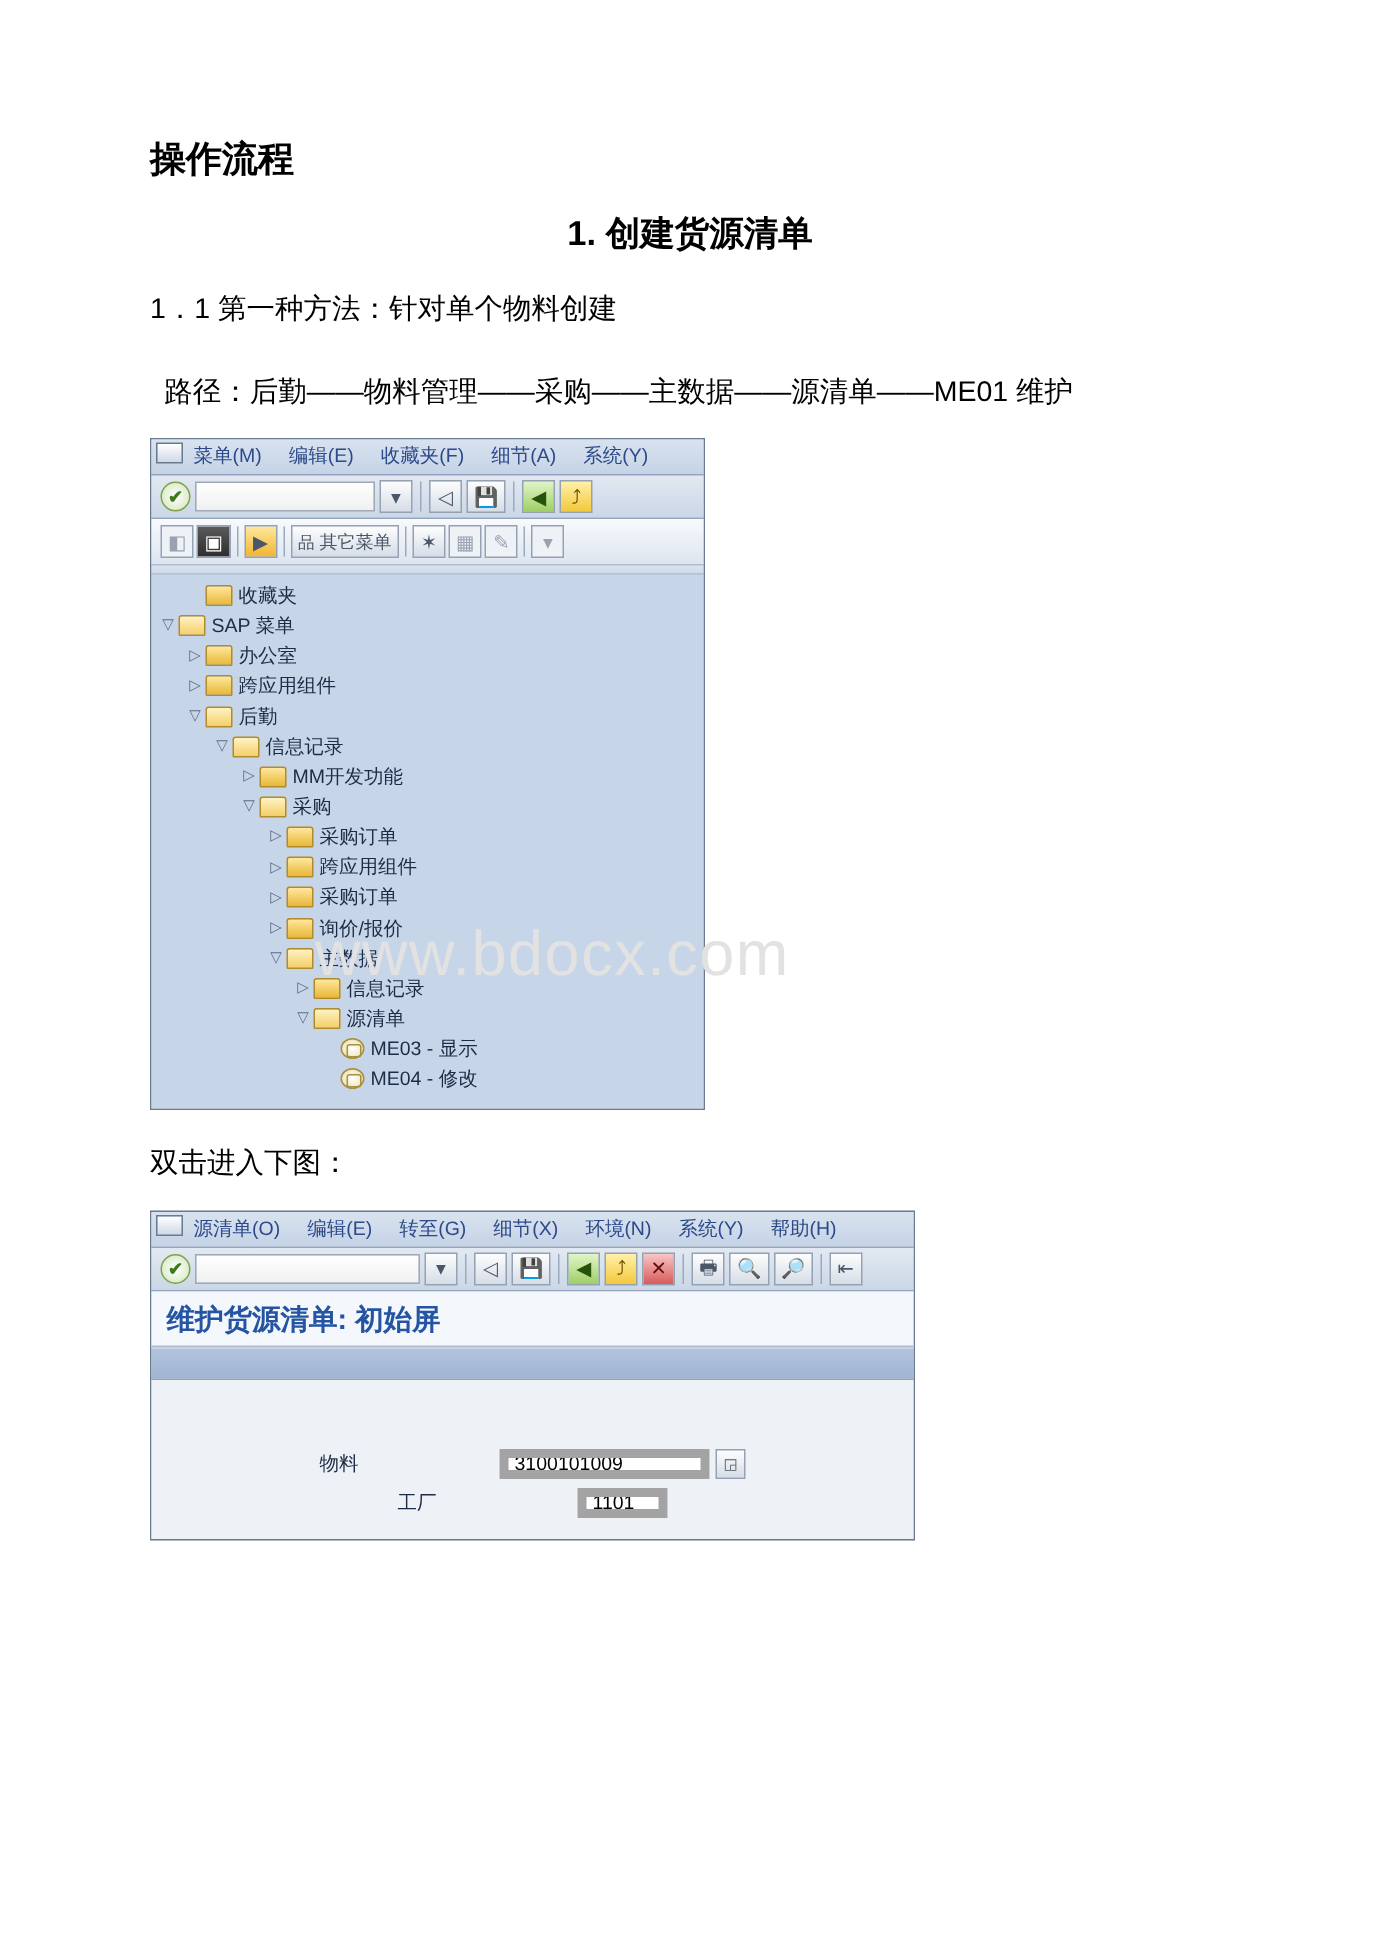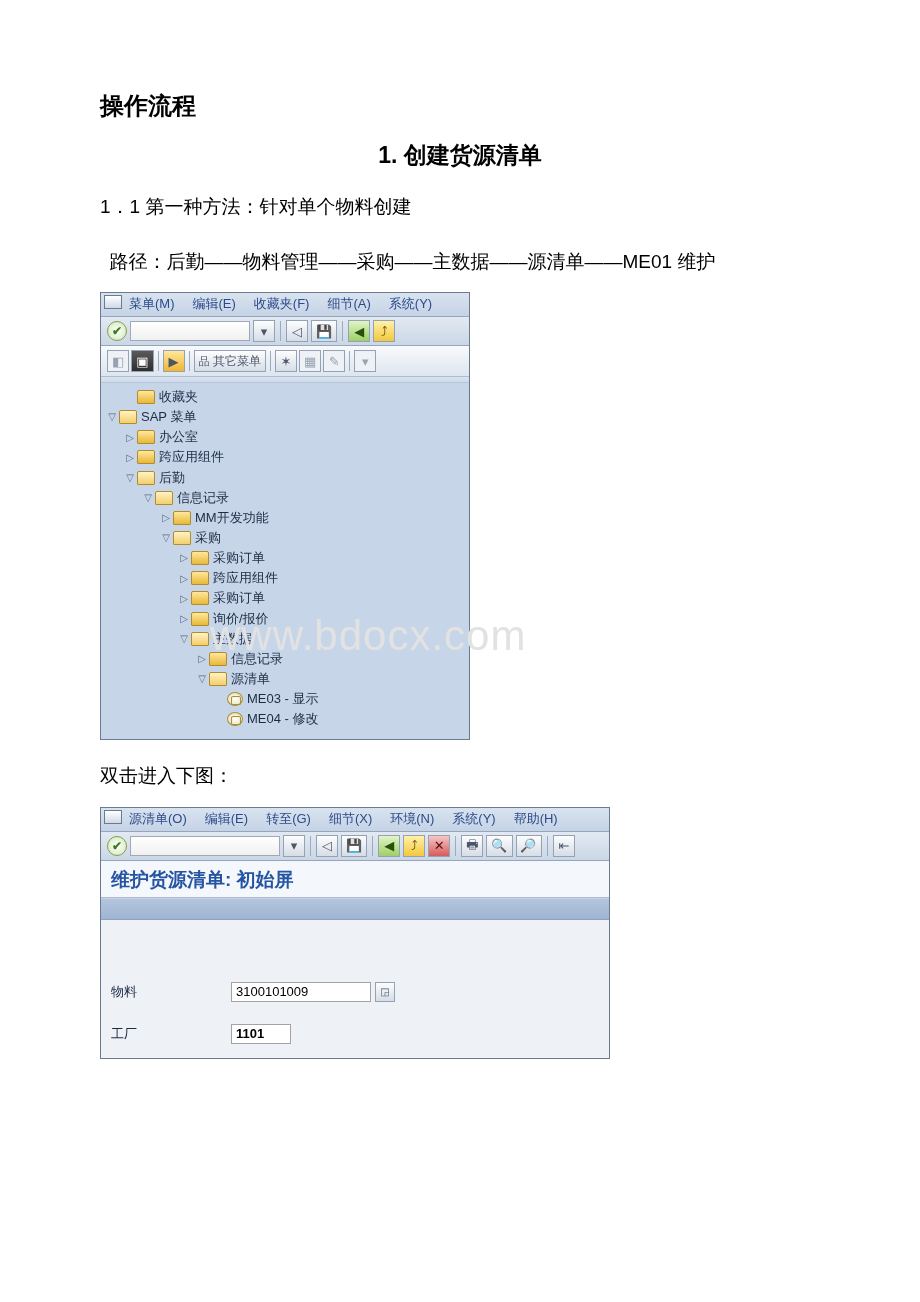--- a/index.html
+++ b/index.html
@@ -120,25 +120,25 @@
   .form-area {
     padding: 40px 10px 14px;
     background: #eef1f6;
   }
   .bluebar {
     height: 22px;
     background: linear-gradient(#b3c4dd,#9fb5d3);
     border-top: 1px solid #c6d2e4;
     border-bottom: 1px solid #8fa3c1;
   }
-  .form-row { display:flex; align-items:center; margin-top:22px; font-size:13px;}
+  .form-row { display:flex; align-items:center; margin-top:6px; font-size:13px;justify-content:center;}
   .form-row label { width: 120px; color:#1c2c45; }
   .form-row .val {
     height: 20px; padding: 1px 4px;
-    background:#fff; border:1px solid #a3a3a3; font-size:13px;
+    background:#fff; border:6px solid #a3a3a3; font-size:13px;
     font-family: Arial, sans-serif;
   }
   .form-row .sh {
     width: 20px; height: 20px; margin-left:4px;
     background: linear-gradient(#fdfdfd,#d6dde7);
     border:1px solid #95a2b3;
     display:flex;align-items:center;justify-content:center;
     font-size:10px; color:#4b5768;
   }
 
@@ -330,16 +330,16 @@
   </div>
   <div class="bluebar"></div>
   <div class="form-area">
     <div class="form-row">
       <label>物料</label>
       <input class="val" style="width: 140px;" value="3100101009">
       <span class="sh">◲</span>
     </div>
     <div class="form-row">
       <label>工厂</label>
-      <input class="val" style="width: 60px; font-weight: bold;" value="1101">
+      <input class="val" style="width: 60px;" value="1101">
     </div>
   </div>
 </div>
 
 </body></html>

